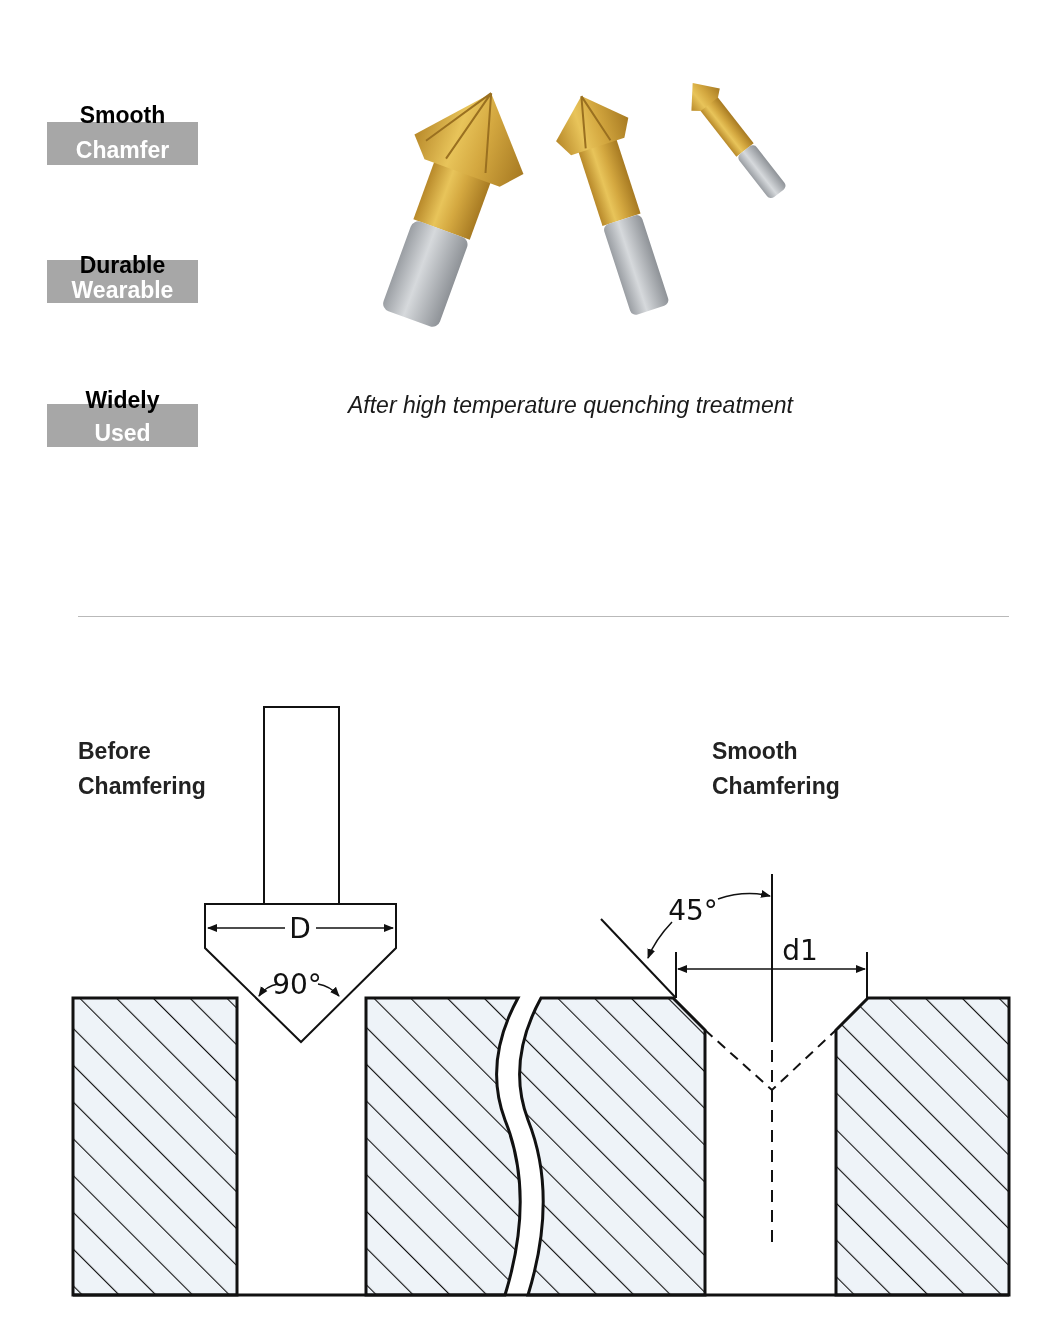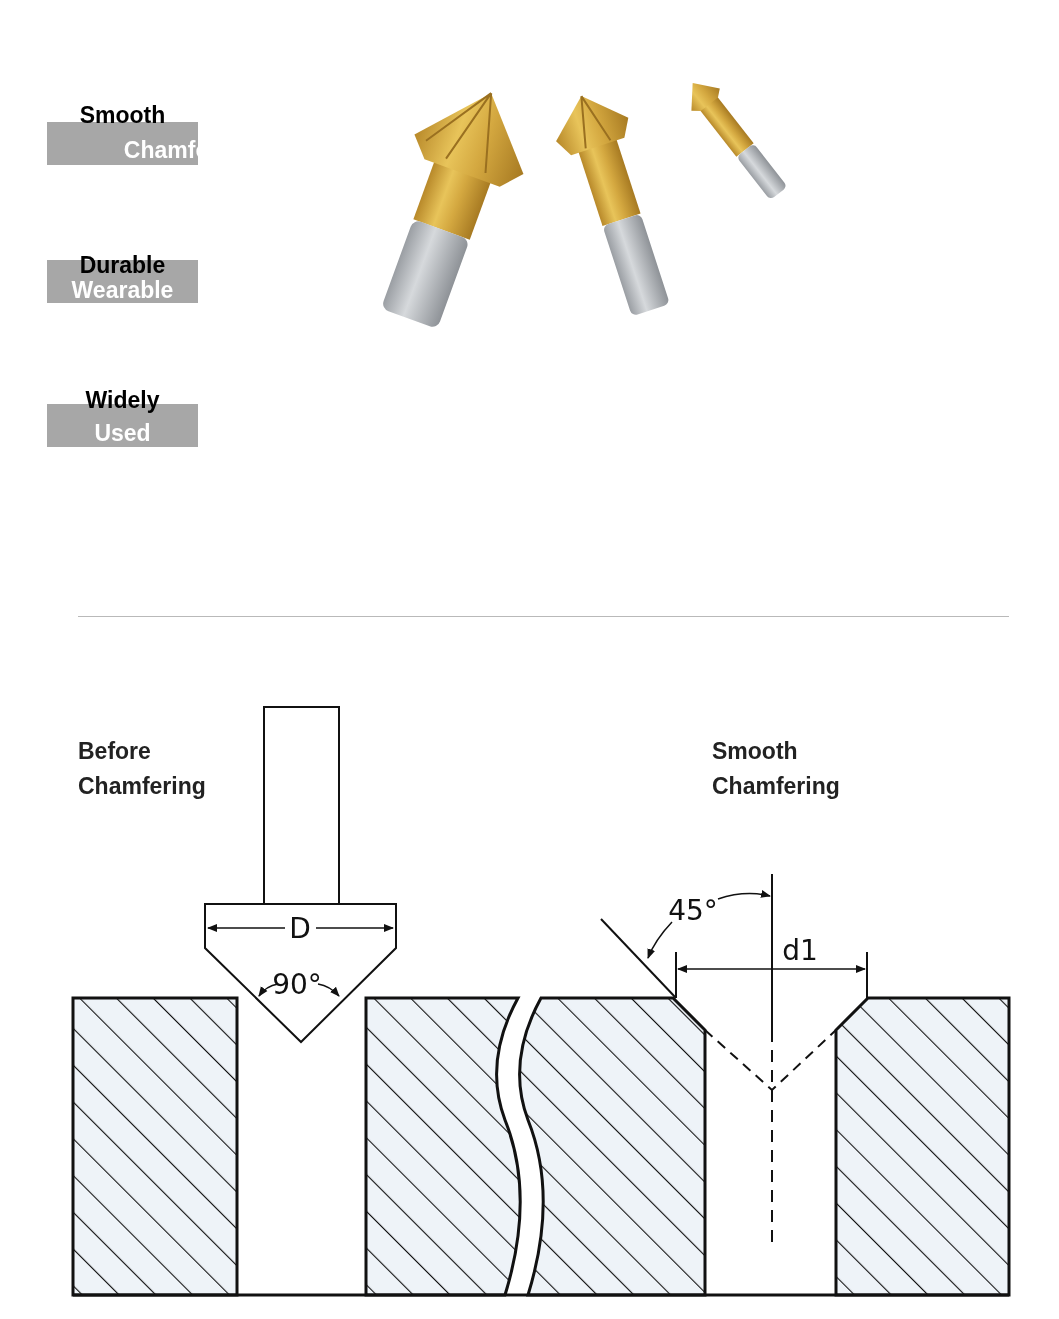--- a/index.html
+++ b/index.html
@@ -13,21 +13,21 @@
     .label { position: absolute; font-weight: bold; font-size: 23px; color: #222; line-height: 35px; }
     svg { position: absolute; left: 0; top: 0; }
     .dim-text { font-family: "DejaVu Sans", sans-serif; font-size: 28px; fill: #111; }
   </style>
 </head>
 <body>
 
 <div class="feature" style="top:100px;">
   <div class="top" style="top:2px;text-align:center;">Smooth</div>
   <div class="band" style="top:22px;"></div>
-  <div class="bottom" style="top:37px;padding-left:48px;">Chamfer</div>
+  <div class="bottom" style="top:37px;">Chamfer</div>
 </div>
 <div class="feature" style="top:240px;">
   <div class="top" style="top:12px;">Durable</div>
   <div class="band" style="top:20px;"></div>
   <div class="bottom" style="top:37px;">Wearable</div>
 </div>
 <div class="feature" style="top:383px;">
   <div class="top" style="top:4px;">Widely</div>
   <div class="band" style="top:21px;"></div>
   <div class="bottom" style="top:37px;">Used</div>
@@ -63,20 +63,21 @@
   </g>
 
   <g transform="translate(745,150) rotate(-38)">
     <rect x="-11" y="-60" width="22" height="60" fill="url(#gold)"></rect>
     <rect x="-11" y="0" width="22" height="55" rx="5" fill="url(#steel)"></rect>
     <path d="M-18,-64 L0,-85 L18,-64 L11,-58 L-11,-58 Z" fill="url(#gold)"></path>
   </g>
 </svg>
 
 <div class="hss">
+  <div>After high temperature quenching treatment</div>
 </div>
 
 <div class="divider"></div>
 
 <div class="label" style="left:78px; top:734px;">
   <div>Before</div>
   <div>Chamfering</div>
 </div>
 <div class="label" style="left:712px; top:734px;">
   <div>Smooth</div>

